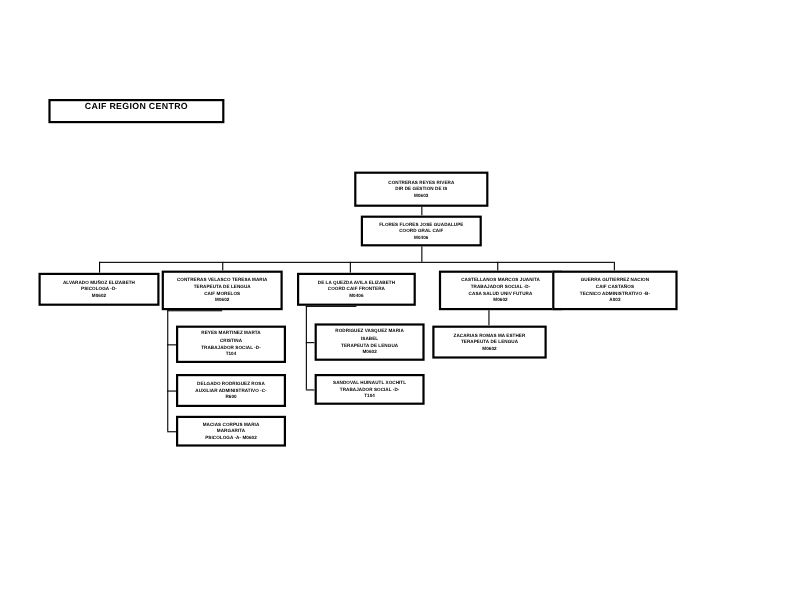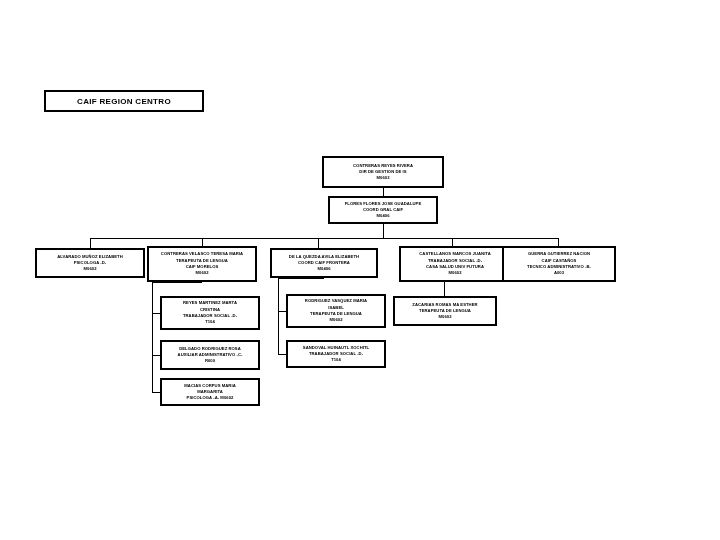--- a/index.html
+++ b/index.html
@@ -19,21 +19,21 @@
   
   .title-box {
     position: absolute;
     left: 44px;
     top: 90px;
     width: 160px;
     height: 22px;
     border: 2px solid #000000;
     background: #ffffff;
     display: flex;
-    align-items: center;
+    align-items: flex-start;
     justify-content: center;
     box-sizing: border-box;
   }
   .title-box span {
     font-size: 8px;
     font-weight: bold;
     letter-spacing: 0.3px;
     color: #000000;
     white-space: nowrap;
   }

